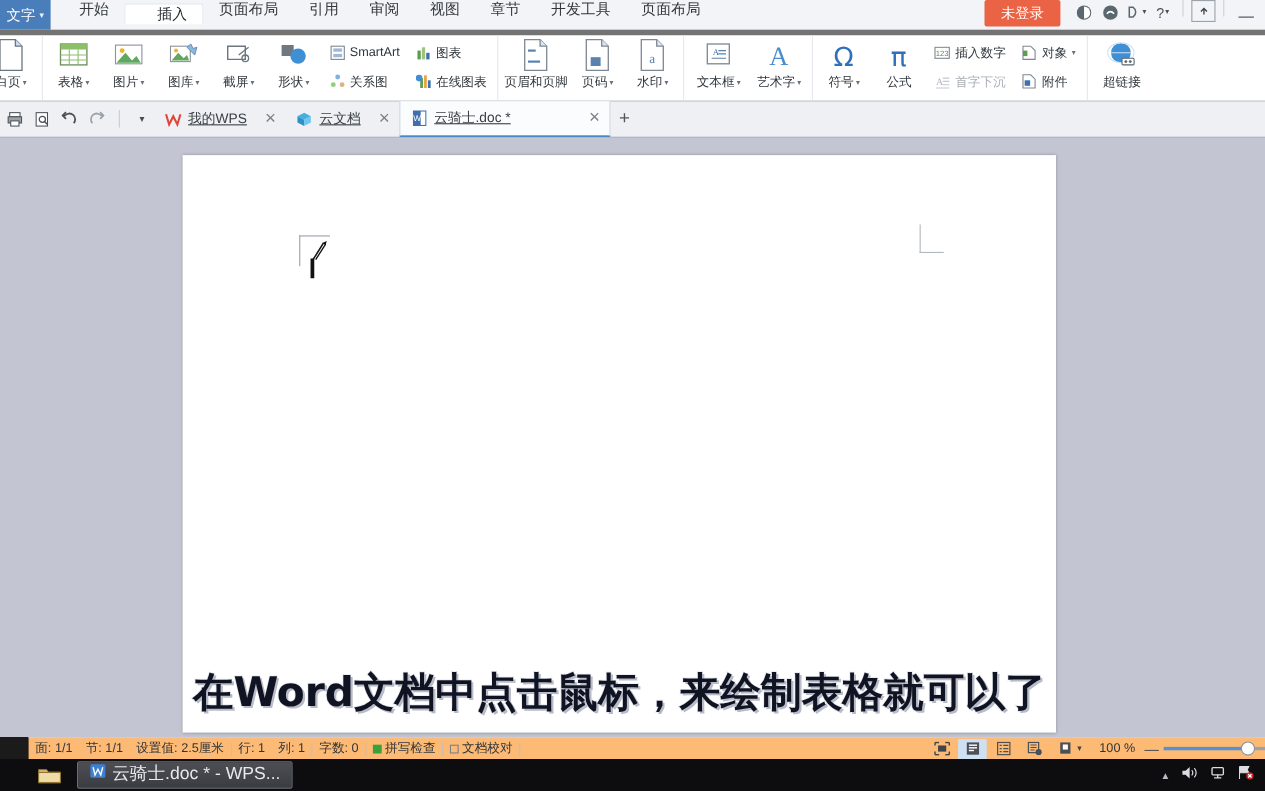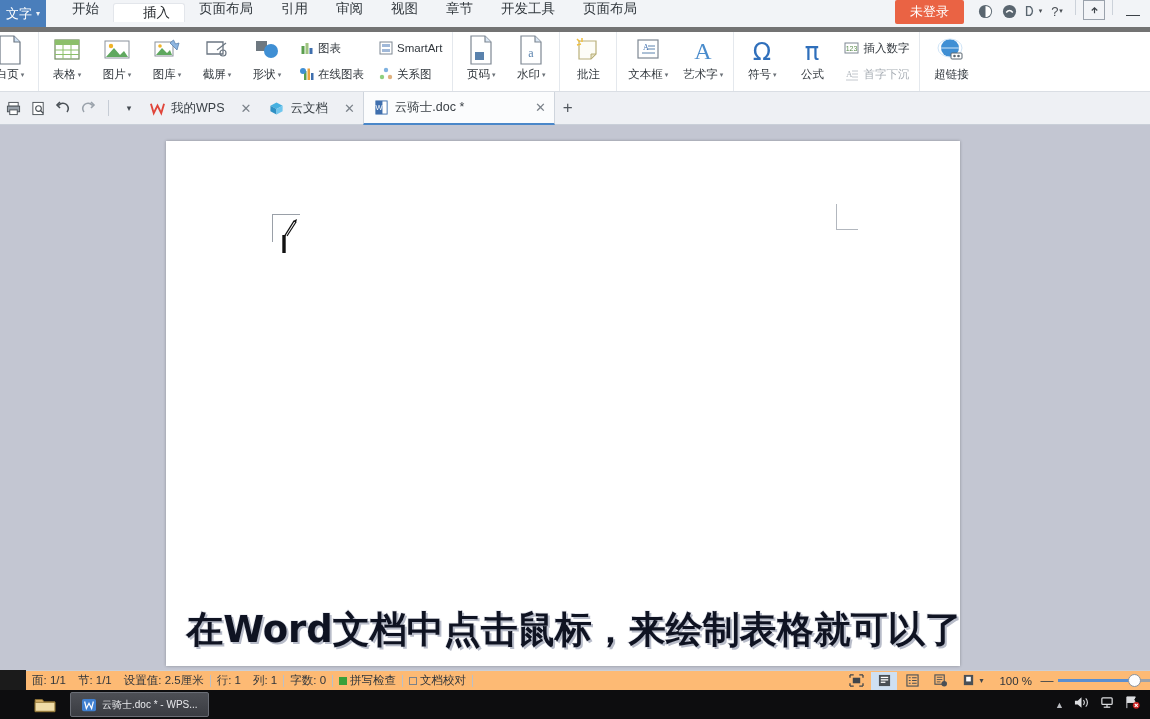--- a/index.html
+++ b/index.html
@@ -93,21 +93,21 @@
   .qa-icons { display: flex; align-items: center; gap: 3px; padding-left: 2px; }
   .qa-ic {
     width: 22px; height: 22px; display: flex; align-items: center; justify-content: center;
     color: #454b52; font-size: 13px;
   }
   .qa-sep { width: 1px; height: 16px; background: #c6ccd5; margin: 0 6px; }
   .doctab {
     height: 33px; display: flex; align-items: center; gap: 6px;
     padding: 0 8px 0 10px; font-size: 12.5px; color: #3a4046; position: relative;
   }
-  .doctab .tname { white-space: nowrap; }
+  .doctab .tname { white-space: nowrap; text-decoration: underline; }
   .doctab .tclose { color: #7b828a; font-size: 13px; margin-left: 10px; }
   .doctab.active {
     background: #fbfcfd; border-left: 1px solid #cfd5dd; border-right: 1px solid #cfd5dd;
     border-bottom: 2px solid #4a87c9;
     min-width: 192px;
   }
   .doctab.active .tclose { margin-left: auto; }
   .tabplus { width: 26px; display: flex; align-items: center; justify-content: center; font-size: 17px; color: #50565d; }
   .qa-right { margin-left: auto; display: flex; align-items: center; padding-right: 4px; gap: 4px; }
   .findtxt { font-size: 12px; color: #4b5157; white-space: nowrap; }
@@ -123,21 +123,21 @@
   }
   .mark { position: absolute; }
   .mark-tl { left: 106px; top: 73px; width: 28px; height: 28px;
     border-left: 1px solid #9aa0a8; border-top: 1px solid #9aa0a8; }
   .mark-tr { left: 670px; top: 63px; width: 22px; height: 26px;
     border-right: 0; border-left: 1px solid #b2b7be; border-bottom: 1px solid #b2b7be; }
   .pencil {
     position: absolute; left: 112px; top: 72px; width: 26px; height: 42px;
   }
   .caption-wrap {
-    position: absolute; left: 11px; top: 464px; width: 794px;
+    position: absolute; left: 0; top: 464px; width: 794px;
     display: flex; justify-content: center; pointer-events: none;
   }
   .caption {
     font-family: "DejaVu Sans", "Liberation Sans", sans-serif;
     font-size: 37px; font-weight: bold; letter-spacing: 0px;
     color: #0f1322;
     -webkit-text-stroke: 1.5px #e9eaf0;
     paint-order: stroke fill;
     text-shadow: 2px 2px 0 #b8bcc9;
     white-space: nowrap;
@@ -174,24 +174,24 @@
   .taskbar {
     position: absolute; left: 0; top: 690px; width: 1150px; height: 29px;
     background: #0d0d0f;
     display: flex; align-items: center;
   }
   .tb-start { width: 22px; }
   .tb-folder {
     width: 46px; height: 29px; display: flex; align-items: center; justify-content: center;
   }
   .tb-task {
-    height: 25px; display: flex; align-items: center; gap: 6px; padding: 0 10px;
+    height: 25px; display: flex; align-items: flex-start; gap: 6px; padding: 0 10px;
     background: linear-gradient(#4d4f55, #3a3c42);
     border: 1px solid #6a6d75; border-radius: 2px;
-    color: #e8e9ec; font-size: 10px; margin-left: 2px; white-space: nowrap;
+    color: #e8e9ec; font-size: 16px; margin-left: 2px; white-space: nowrap;
   }
   .tray { margin-left: auto; display: flex; align-items: center; gap: 9px; padding-right: 10px; color: #dcdde0; }
   .tray .car { font-size: 9px; color: #b9bbc0; }
 </style>
 </head>
 <body>
 
 <div id="app">
 
   <div class="titlebar">
@@ -345,20 +345,43 @@
         <span class="glyph">
           <svg width="28" height="26" viewBox="0 0 28 26">
               <path d="M3 4 h11 v10 h-11 z" fill="#6e7880"></path>
               <circle cx="18" cy="14" r="7" fill="#3f8fd4"></circle>
             </svg>
         </span>
         <span class="lbl">
             <span>形状</span>
             <span class="caret">▾</span>
           </span>
+      </div>
+
+      <div class="col2">
+        <div class="small-btn">
+          <span class="sg">
+            <svg width="14" height="14" viewBox="0 0 14 14">
+                <rect x="1" y="1" width="12" height="12" fill="#fff" stroke="#7e8893" stroke-width="1"></rect>
+                <rect x="3" y="3" width="8" height="3" fill="#a0b8d8"></rect>
+                <rect x="3" y="8" width="8" height="3" fill="#a0b8d8"></rect>
+              </svg>
+          </span>
+          <span>SmartArt</span>
+        </div>
+        <div class="small-btn">
+          <span class="sg">
+            <svg width="14" height="14" viewBox="0 0 14 14">
+                <circle cx="7" cy="3" r="2.2" fill="#7fb2e0"></circle>
+                <circle cx="3" cy="10" r="2.2" fill="#8fd07f"></circle>
+                <circle cx="11" cy="10" r="2.2" fill="#e0b27f"></circle>
+              </svg>
+          </span>
+          <span>关系图</span>
+        </div>
       </div>
 
       <div class="col2">
         <div class="small-btn">
           <span class="sg">
             <svg width="14" height="14" viewBox="0 0 14 14">
                 <rect x="1.5" y="5" width="3" height="8" fill="#5a9e4e"></rect>
                 <rect x="5.5" y="2" width="3" height="11" fill="#9ec37f"></rect>
                 <rect x="9.5" y="7" width="3" height="6" fill="#3f6fae"></rect>
               </svg>
@@ -370,46 +393,36 @@
             <svg width="14" height="14" viewBox="0 0 14 14">
                 <rect x="4" y="4" width="2.5" height="9" fill="#5a9e4e"></rect>
                 <rect x="7.5" y="1.5" width="2.5" height="11.5" fill="#e8a33d"></rect>
                 <rect x="11" y="6" width="2.5" height="7" fill="#3f6fae"></rect>
                 <circle cx="3" cy="4" r="3" fill="#3f8fd4"></circle>
               </svg>
           </span>
           <span>在线图表</span>
         </div>
       </div>
-
-      <div class="col2">
-        <div class="small-btn">
-          <span class="sg">
-            <svg width="14" height="14" viewBox="0 0 14 14">
-                <rect x="1" y="1" width="12" height="12" fill="#fff" stroke="#7e8893" stroke-width="1"></rect>
-                <rect x="3" y="3" width="8" height="3" fill="#a0b8d8"></rect>
-                <rect x="3" y="8" width="8" height="3" fill="#a0b8d8"></rect>
-              </svg>
-          </span>
-          <span>SmartArt</span>
-        </div>
-        <div class="small-btn">
-          <span class="sg">
-            <svg width="14" height="14" viewBox="0 0 14 14">
-                <circle cx="7" cy="3" r="2.2" fill="#7fb2e0"></circle>
-                <circle cx="3" cy="10" r="2.2" fill="#8fd07f"></circle>
-                <circle cx="11" cy="10" r="2.2" fill="#e0b27f"></circle>
-              </svg>
-          </span>
-          <span>关系图</span>
-        </div>
-      </div>
     </div>
 
     <div class="rgroup">
+      <div class="big-btn" style="width:62px">
+        <span class="glyph">
+          <svg width="26" height="30" viewBox="0 0 26 30">
+              <path d="M3 1 h14 l6 6 v22 h-20 z" fill="#fff" stroke="#7e8893" stroke-width="1.2"></path>
+              <path d="M17 1 v6 h6" fill="#dce8f5" stroke="#7e8893" stroke-width="1.2"></path>
+              <rect x="6" y="10" width="7" height="2" fill="#5a82ad"></rect>
+              <rect x="6" y="20" width="11" height="2" fill="#5a82ad"></rect>
+            </svg>
+        </span>
+        <span class="lbl">
+            <span>页眉和页脚</span>
+          </span>
+      </div>
       <div class="big-btn">
         <span class="glyph">
           <svg width="26" height="30" viewBox="0 0 26 30">
               <path d="M3 1 h14 l6 6 v22 h-20 z" fill="#fff" stroke="#7e8893" stroke-width="1.2"></path>
               <path d="M17 1 v6 h6" fill="#dce8f5" stroke="#7e8893" stroke-width="1.2"></path>
               <rect x="7" y="17" width="9" height="8" fill="#5a82ad"></rect>
             </svg>
         </span>
         <span class="lbl">
             <span>页码</span>
@@ -424,34 +437,20 @@
               <text x="13" y="22" font-size="12" fill="#5a82ad" text-anchor="middle" font-family="Liberation Serif, serif">a</text>
             </svg>
         </span>
         <span class="lbl">
             <span>水印</span>
             <span class="caret">▾</span>
           </span>
       </div>
     </div>
 
-    <div class="rgroup">
-      <div class="big-btn">
-        <span class="glyph">
-          <svg width="28" height="28" viewBox="0 0 28 28">
-              <path d="M5 5 h17 v13 l-5 5 h-12 z" fill="#fdfdf7" stroke="#b9b07a" stroke-width="1.2"></path>
-              <path d="M22 18 l-5 5 v-5 z" fill="#e5e0c3" stroke="#b9b07a" stroke-width="1"></path>
-              <path d="M3 3 l3 3 M8 2 l0 4 M3 9 l4 -1" stroke="#f0c040" stroke-width="1.5"></path>
-            </svg>
-        </span>
-        <span class="lbl">
-            <span>批注</span>
-          </span>
-      </div>
-    </div>
 
     <div class="rgroup">
       <div class="big-btn" style="width:56px">
         <span class="glyph">
           <svg width="28" height="26" viewBox="0 0 28 26">
               <rect x="4" y="3" width="20" height="18" fill="#fff" stroke="#7e8893" stroke-width="1.2"></rect>
               <text x="9" y="13" font-size="8" fill="#3f6fae" font-family="Liberation Serif, serif">A</text>
               <path d="M14 9 h7 M14 12 h7 M8 16 h13" stroke="#5a82ad" stroke-width="1"></path>
             </svg>
         </span>
@@ -510,20 +509,41 @@
           <span class="sg">
             <svg width="14" height="13" viewBox="0 0 14 13">
                 <text x="1" y="9" font-size="9" fill="#aeb4bb" font-family="Liberation Serif, serif">A</text>
                 <path d="M7 3 h6 M7 6 h6 M7 9 h6 M1 12 h12" stroke="#c3c8ce" stroke-width="1"></path>
               </svg>
           </span>
           <span>首字下沉</span>
         </div>
       </div>
 
+      <div class="col2">
+        <div class="small-btn">
+          <span class="sg">
+            <svg width="13" height="14" viewBox="0 0 13 14">
+                <path d="M1 1 h7 l4 4 v8 h-11 z" fill="#fff" stroke="#7e8893" stroke-width="1"></path>
+                <rect x="1" y="5" width="4" height="5" fill="#5a9e4e"></rect>
+              </svg>
+          </span>
+          <span>对象</span>
+          <span class="caret">▾</span>
+        </div>
+        <div class="small-btn">
+          <span class="sg">
+            <svg width="13" height="14" viewBox="0 0 13 14">
+                <path d="M1 1 h7 l4 4 v8 h-11 z" fill="#fff" stroke="#7e8893" stroke-width="1"></path>
+                <rect x="2.5" y="6" width="5" height="5" fill="#3f6fae"></rect>
+              </svg>
+          </span>
+          <span>附件</span>
+        </div>
+      </div>
 
     </div>
 
     <div class="rgroup">
       <div class="big-btn" style="width:56px">
         <span class="glyph">
           <svg width="28" height="28" viewBox="0 0 28 28">
               <circle cx="13" cy="12" r="9" fill="#3f8fd4"></circle>
               <path d="M4 12 h18 M13 3 a12 9 0 0 1 0 18 a12 9 0 0 1 0 -18" fill="none" stroke="#cfe4f7" stroke-width="1"></path>
               <rect x="14" y="17" width="11" height="6" rx="1" fill="#fff" stroke="#5a6670" stroke-width="1"></rect>

